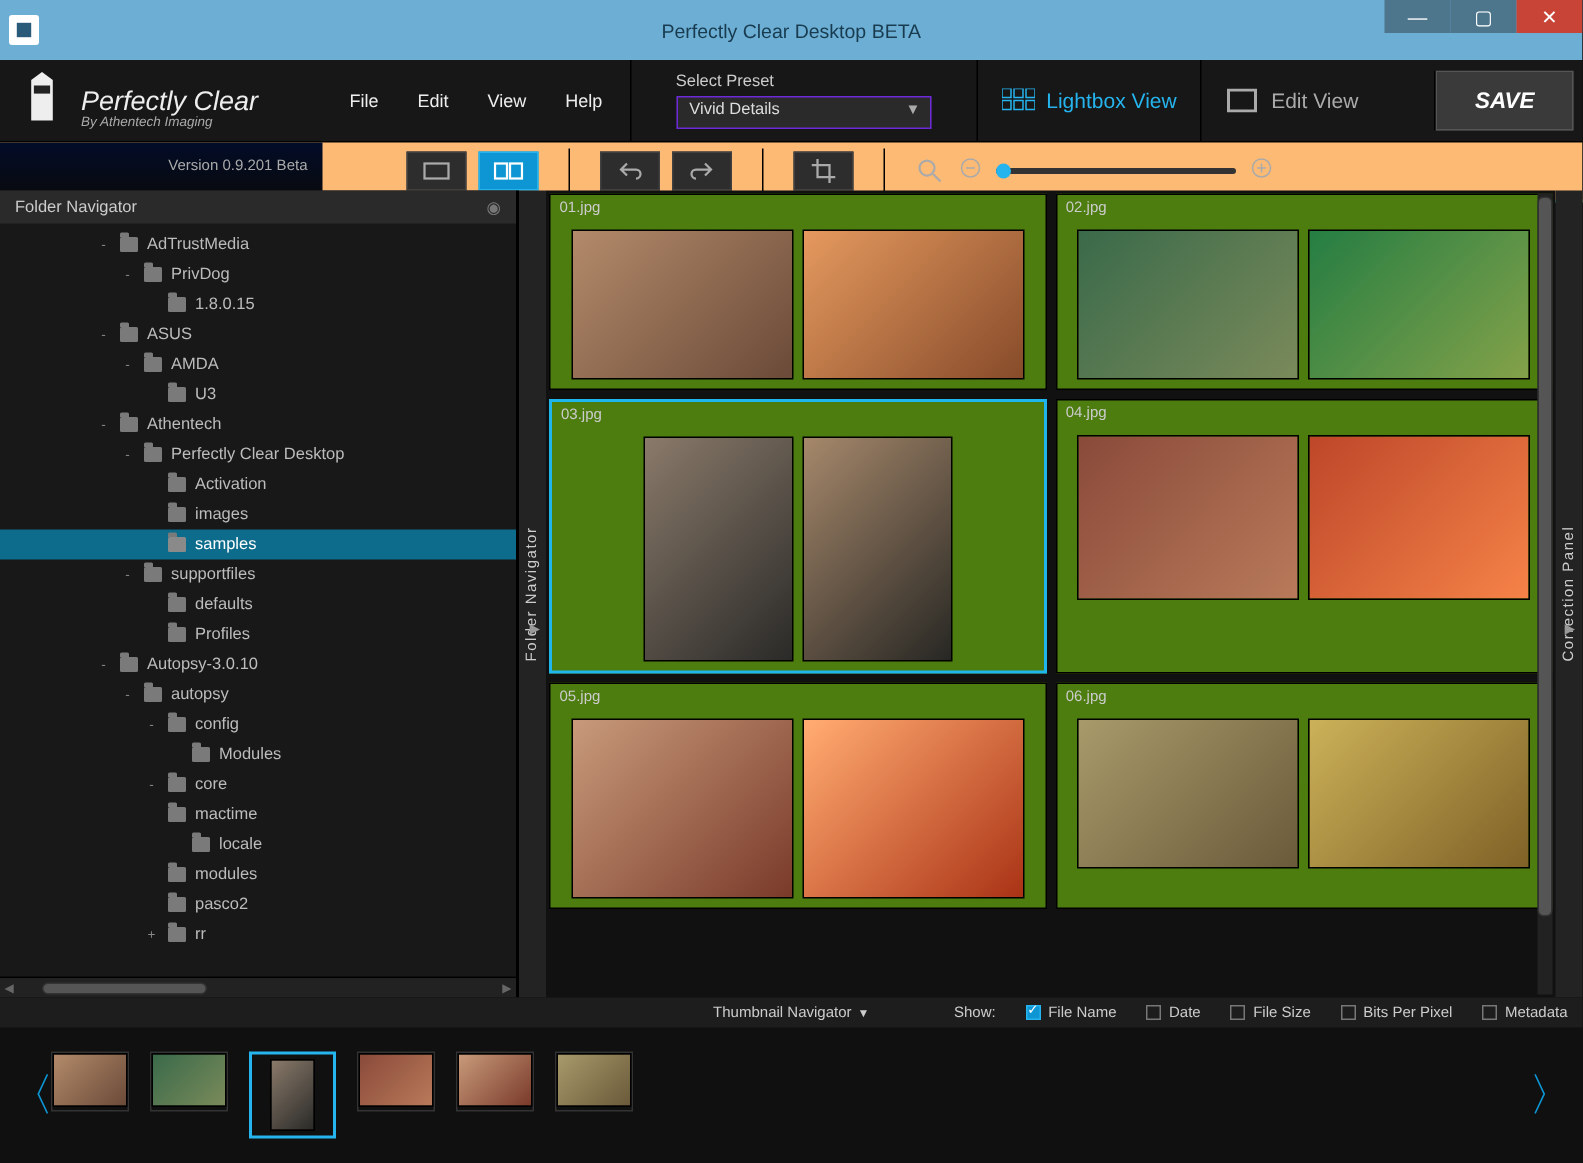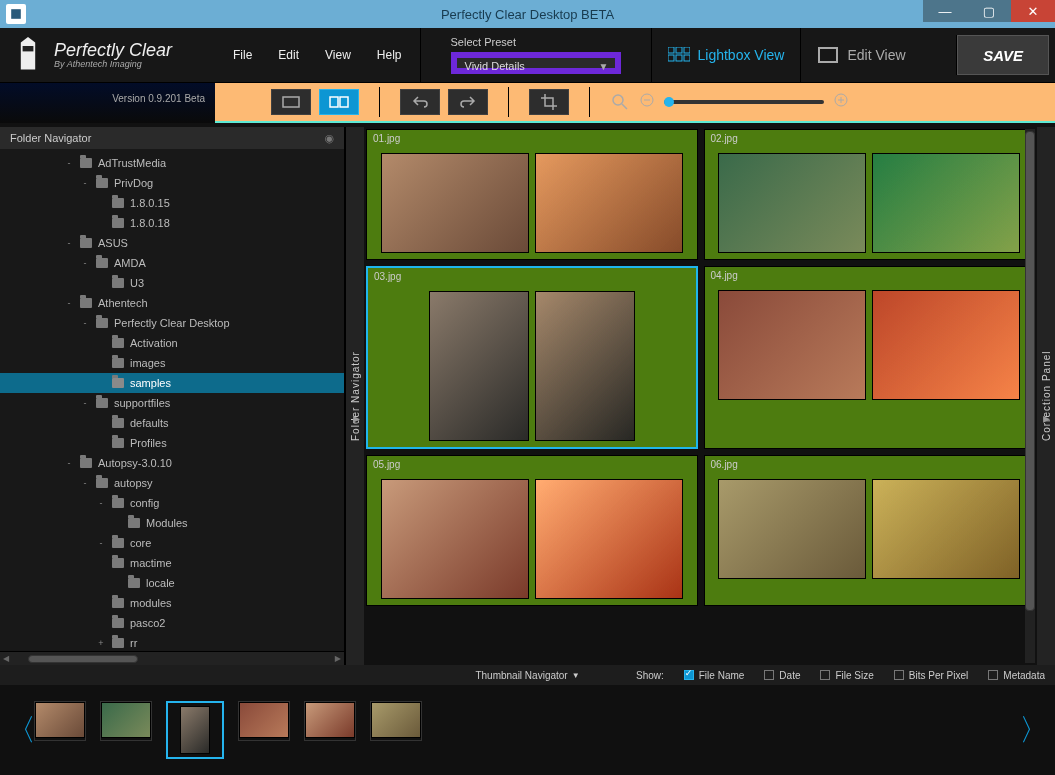--- a/index.html
+++ b/index.html
@@ -1,36 +1,36 @@
 <!DOCTYPE html>
 <html><head>
 <meta charset="utf-8">
 <style>
   * { box-sizing: border-box; margin: 0; padding: 0; font-family: "Segoe UI", Tahoma, sans-serif; }
   body { background:#111; width:1055px; height:775px; overflow:hidden; color:#c0c0c0; }
 
   
-  .titlebar { height:28px; background:#6caed4; display:flex; align-items:center; position:relative; }
+  .titlebar { height:40px; background:#6caed4; display:flex; align-items:center; position:relative; }
   .titlebar .appicon { width:20px; height:20px; margin-left:6px; background:#fff; border-radius:2px; display:flex; align-items:center; justify-content:center; }
   .titlebar .title { position:absolute; left:0; right:0; text-align:center; font-size:13px; color:#183b4f; pointer-events:none; }
   .winbtns { position:absolute; right:0; top:0; display:flex; height:22px; }
   .winbtn { width:44px; height:22px; display:flex; align-items:center; justify-content:center; color:#fff; font-size:13px; }
   .winbtn.min { background:#4d758b; }
   .winbtn.max { background:#4d758b; }
   .winbtn.close { background:#c84436; }
 
   .header { height:55px; background:#171717; display:flex; border-bottom:1px solid #000; }
-  .logo { width:215px; padding:8px 10px; display:flex; align-items:center; gap:8px; }
+  .logo { width:215px; padding:8px 10px; display:flex; align-items:flex-end; gap:8px; }
   .logo svg { width:36px; height:40px; }
   .logo .brand { font-size:18px; color:#eee; font-style:italic; line-height:1; }
   .logo .sub { font-size:9px; color:#aaa; font-style:italic; }
   .menu { display:flex; align-items:center; gap:26px; padding:0 18px; font-size:12px; color:#eee; }
   .preset { display:flex; flex-direction:column; justify-content:center; gap:4px; padding:0 30px; border-left:1px solid #000; }
   .preset-label { font-size:11px; color:#ccc; }
-  .preset-select { width:170px; height:22px; background:#2a2a2a; border:6px solid #6d28d9; color:#ddd; font-size:11px; padding:2px 22px 2px 8px; position:relative; }
+  .preset-select { width:170px; height:22px; background:#2a2a2a; border:1px solid #6d28d9; color:#ddd; font-size:11px; padding:2px 22px 2px 8px; position:relative; }
   .preset-select::after { content:"▼"; position:absolute; right:6px; top:3px; font-size:10px; color:#aaa; }
   .viewbtns { display:flex; align-items:center; gap:14px; padding:0 16px; border-left:1px solid #000; }
   .viewbtn { display:flex; align-items:center; gap:8px; font-size:14px; }
   .viewbtn.active { color:#25b4ed; }
   .viewbtn .vicon { width:22px; height:16px; display:inline-block; }
   .save { background:#3a3a3a; color:#fff; font-size:15px; font-style:italic; font-weight:bold; padding:0 26px; display:flex; align-items:center; border-left:1px solid #000; margin-left:auto; height:40px; align-self:center; margin-right:6px; box-shadow:inset 0 0 0 1px #555; }
 
   .version { height:22px; background:linear-gradient(#020c28,#0a0a0a); font-size:10px; color:#aaa; padding-right:10px; text-align:right; line-height:22px; width:215px; float:left; }
   .tbtn { width:40px; height:26px; background:#2d2d2d; border:1px solid #404040; display:flex; align-items:center; justify-content:center; color:#aaa; }
   .tbtn.active { background:#0d96d3; border-color:#25b4ed; color:#fff; }
@@ -217,25 +217,20 @@
         </div>
         <div class="tree-row" style="--ind: 80px;">
           <span class="tgl">-</span>
           <span class="ficon"></span>
           <span>PrivDog</span>
         </div>
         <div class="tree-row" style="--ind: 96px;">
           <span class="tgl"></span>
           <span class="ficon"></span>
           <span>1.8.0.15</span>
-        </div>
-        <div class="tree-row" style="--ind: 96px;">
-          <span class="tgl"></span>
-          <span class="ficon"></span>
-          <span>1.8.0.18</span>
         </div>
         <div class="tree-row" style="--ind: 64px;">
           <span class="tgl">-</span>
           <span class="ficon"></span>
           <span>ASUS</span>
         </div>
         <div class="tree-row" style="--ind: 80px;">
           <span class="tgl">-</span>
           <span class="ficon"></span>
           <span>AMDA</span>

